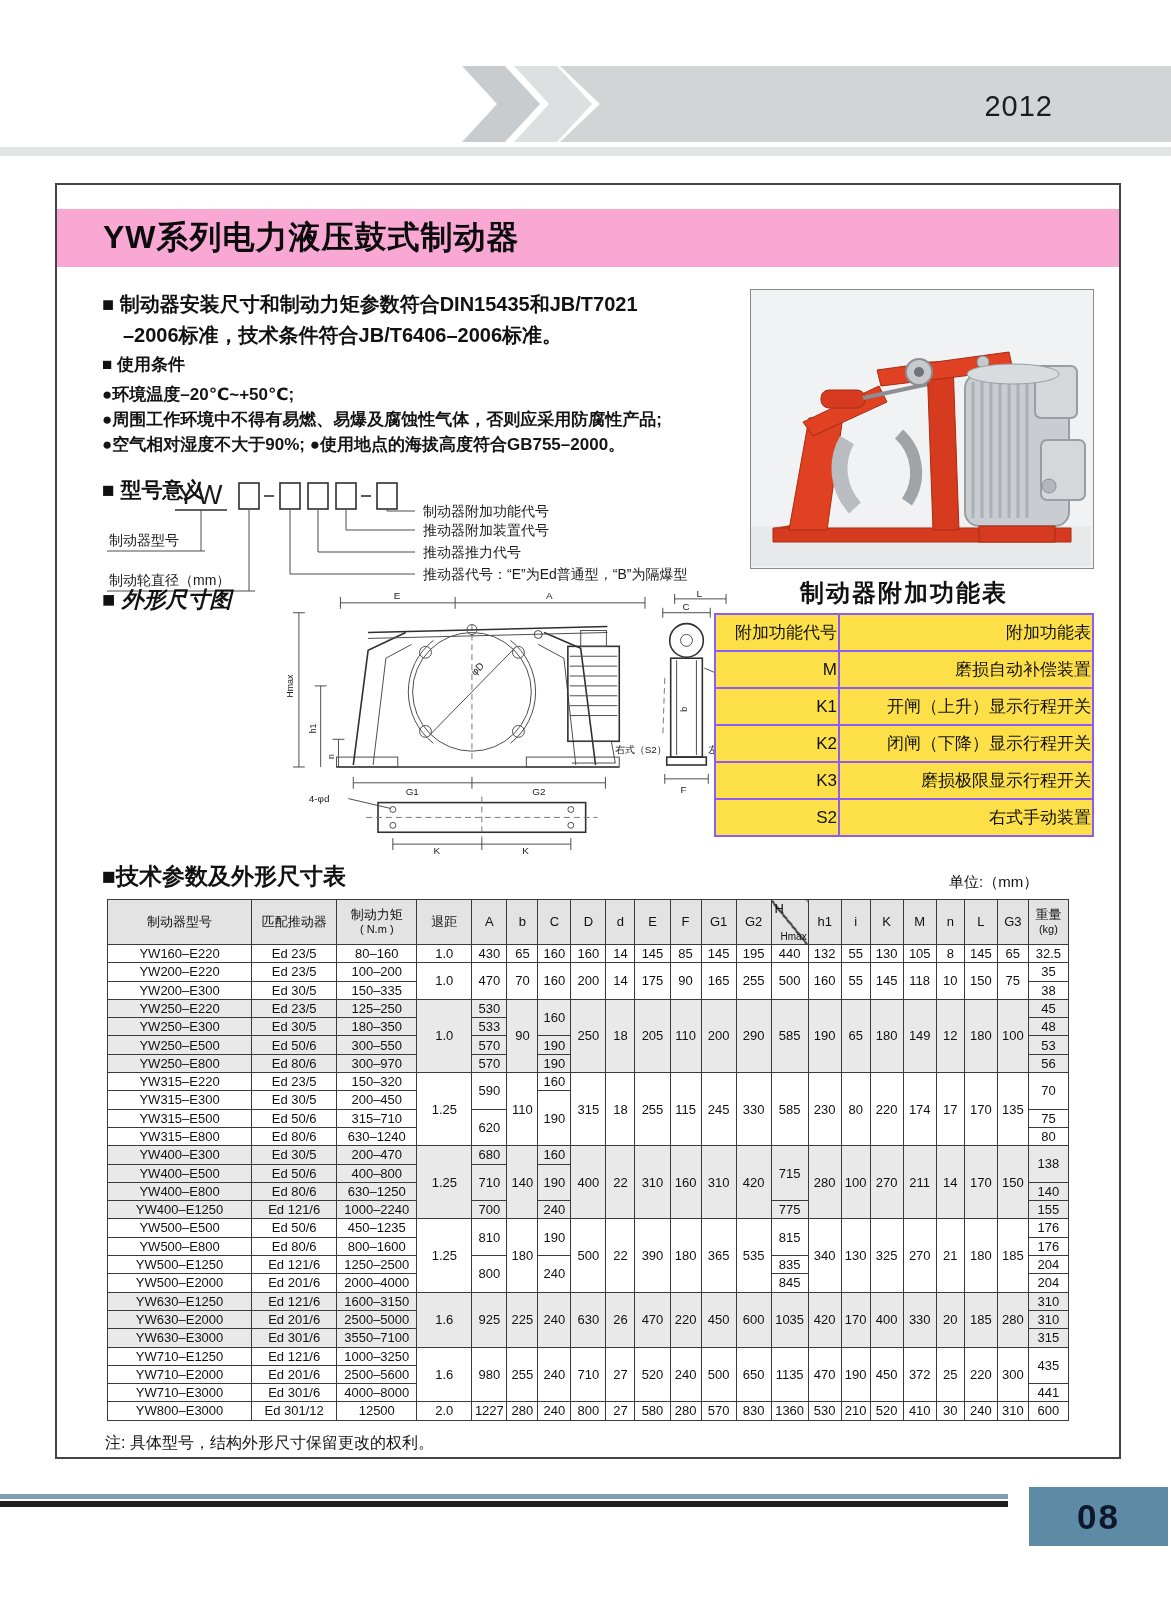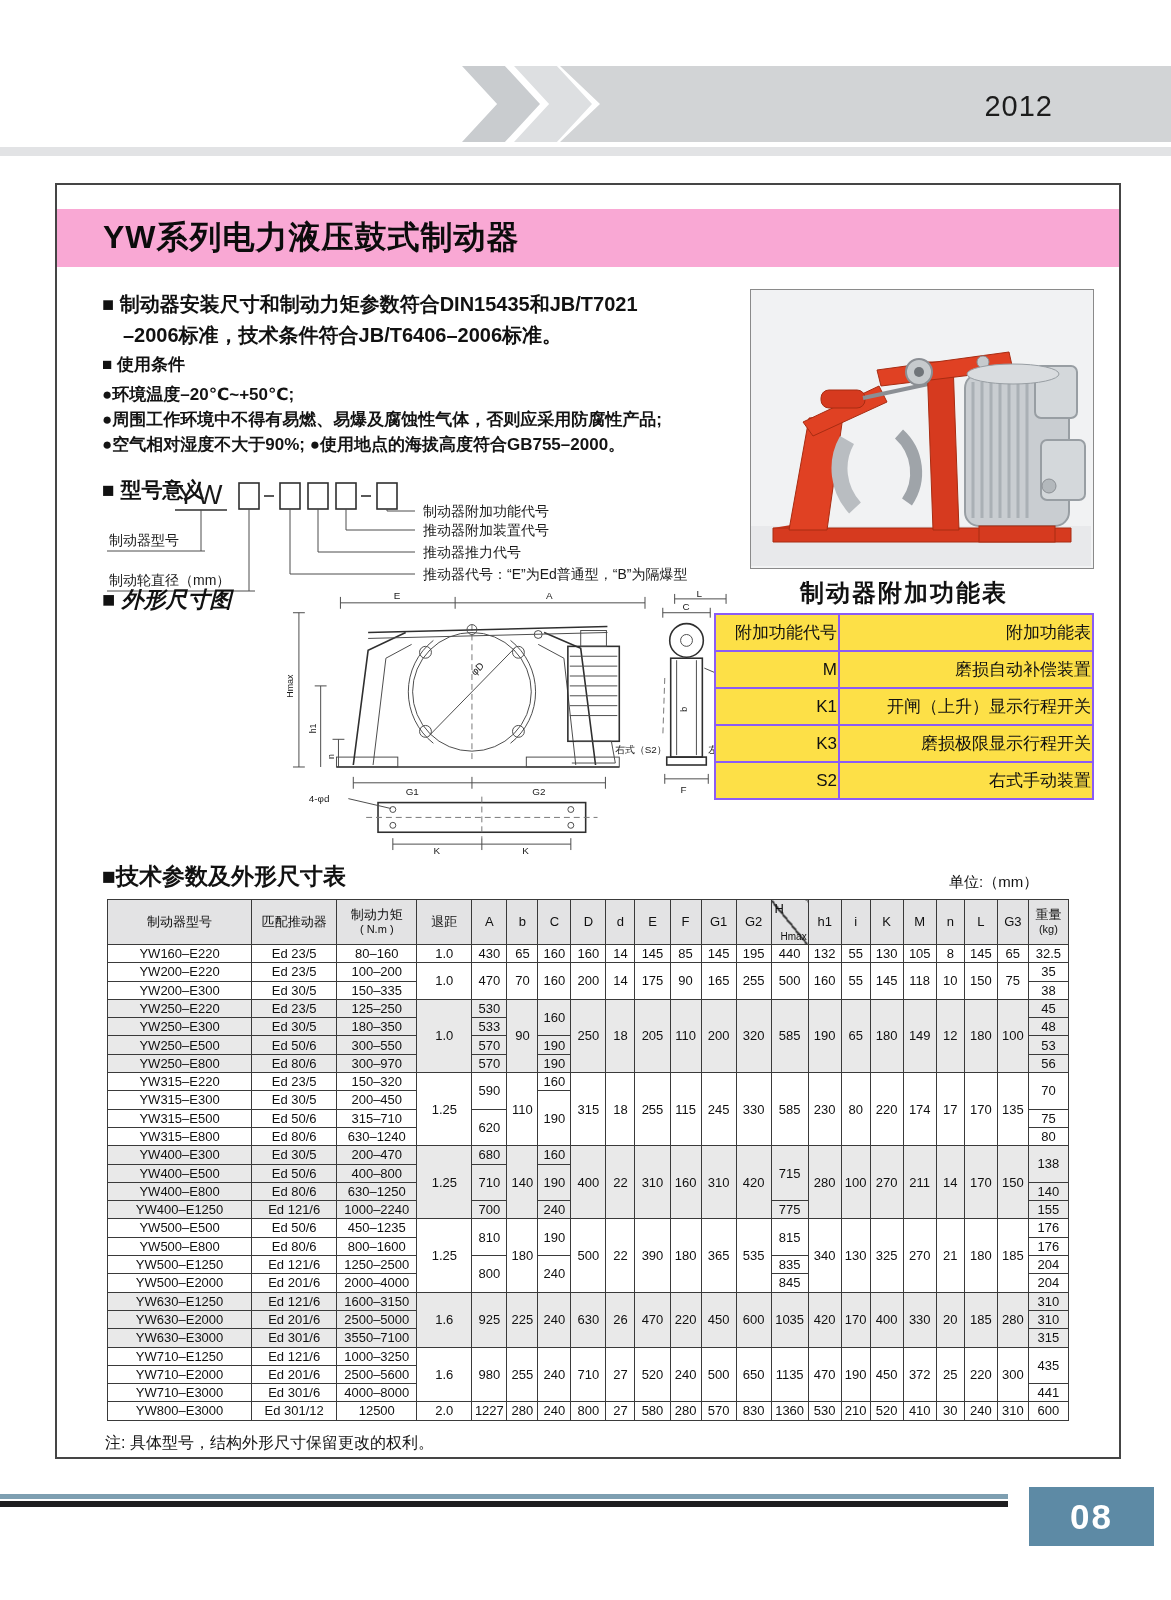--- a/index.html
+++ b/index.html
@@ -46,22 +46,22 @@
   table.spec th .sub{font-size:11px;}
   table.spec td{height:17.3px;line-height:1.02;}
   table.spec tr.shade td{background:#e9e9e9;}
   table.spec th.hdiag{position:relative;background-image:linear-gradient(to top right,transparent calc(50% - 1px),#3a3a3a calc(50% - 1px),#3a3a3a calc(50% + 1px),transparent calc(50% + 1px)),linear-gradient(#e3e3e4,#e3e3e4);}
   table.spec th.hdiag .ht{position:absolute;left:3px;top:2px;font-size:13px;}
   table.spec th.hdiag .hb{position:absolute;right:1px;bottom:2px;font-size:10px;}
   .note{position:absolute;left:48px;top:1248px;font-size:16px;color:#141414;}
   
   .line-blue{position:absolute;left:0;top:1494px;width:1008px;height:5px;background:#7e9fb1;}
   .line-black{position:absolute;left:0;top:1501px;width:1008px;height:6px;background:#1e1e20;}
-  .pagenum{position:absolute;left:1029px;top:1487px;width:125px;height:59px;background:#5d8aa5;
-           color:#ffffff;font-size:35px;font-weight:bold;text-align:center;line-height:59px;letter-spacing:2px;}
+  .pagenum{position:absolute;left:1029px;top:1487px;width:139px;height:59px;background:#5d8aa5;
+           color:#0f172a;font-size:35px;font-weight:bold;text-align:center;line-height:59px;letter-spacing:2px;}
   
   svg text{font-family:"Liberation Sans","DejaVu Sans",sans-serif;fill:#1a1a1a;}
   .ln{stroke:#4c4c4c;stroke-width:1;fill:none;}
   .lnb{stroke:#2f2f2f;stroke-width:1.6;fill:none;}
   .dsh{stroke:#777;stroke-width:1;fill:none;stroke-dasharray:6 4;}
 </style>
 </head>
 <body>
 
 <div class="page">
@@ -269,20 +269,24 @@
         </tr>
       </thead>
       <tbody id="func-body">
           <tr>
             <td>M</td>
             <td>磨损自动补偿装置</td>
           </tr>
           <tr>
             <td>K1</td>
             <td>开闸（上升）显示行程开关</td>
+          </tr>
+          <tr>
+            <td>K2</td>
+            <td>闭闸（下降）显示行程开关</td>
           </tr>
           <tr>
             <td>K3</td>
             <td>磨损极限显示行程开关</td>
           </tr>
           <tr>
             <td>S2</td>
             <td>右式手动装置</td>
           </tr>
         </tbody>
@@ -411,21 +415,21 @@
             <td>125–250</td>
             <td rowspan="4">1.0</td>
             <td>530</td>
             <td rowspan="4">90</td>
             <td rowspan="2">160</td>
             <td rowspan="4">250</td>
             <td rowspan="4">18</td>
             <td rowspan="4">205</td>
             <td rowspan="4">110</td>
             <td rowspan="4">200</td>
-            <td rowspan="4">320</td>
+            <td rowspan="4">290</td>
             <td rowspan="4">585</td>
             <td rowspan="4">190</td>
             <td rowspan="4">65</td>
             <td rowspan="4">180</td>
             <td rowspan="4">149</td>
             <td rowspan="4">12</td>
             <td rowspan="4">180</td>
             <td rowspan="4">100</td>
             <td>45</td>
           </tr>

